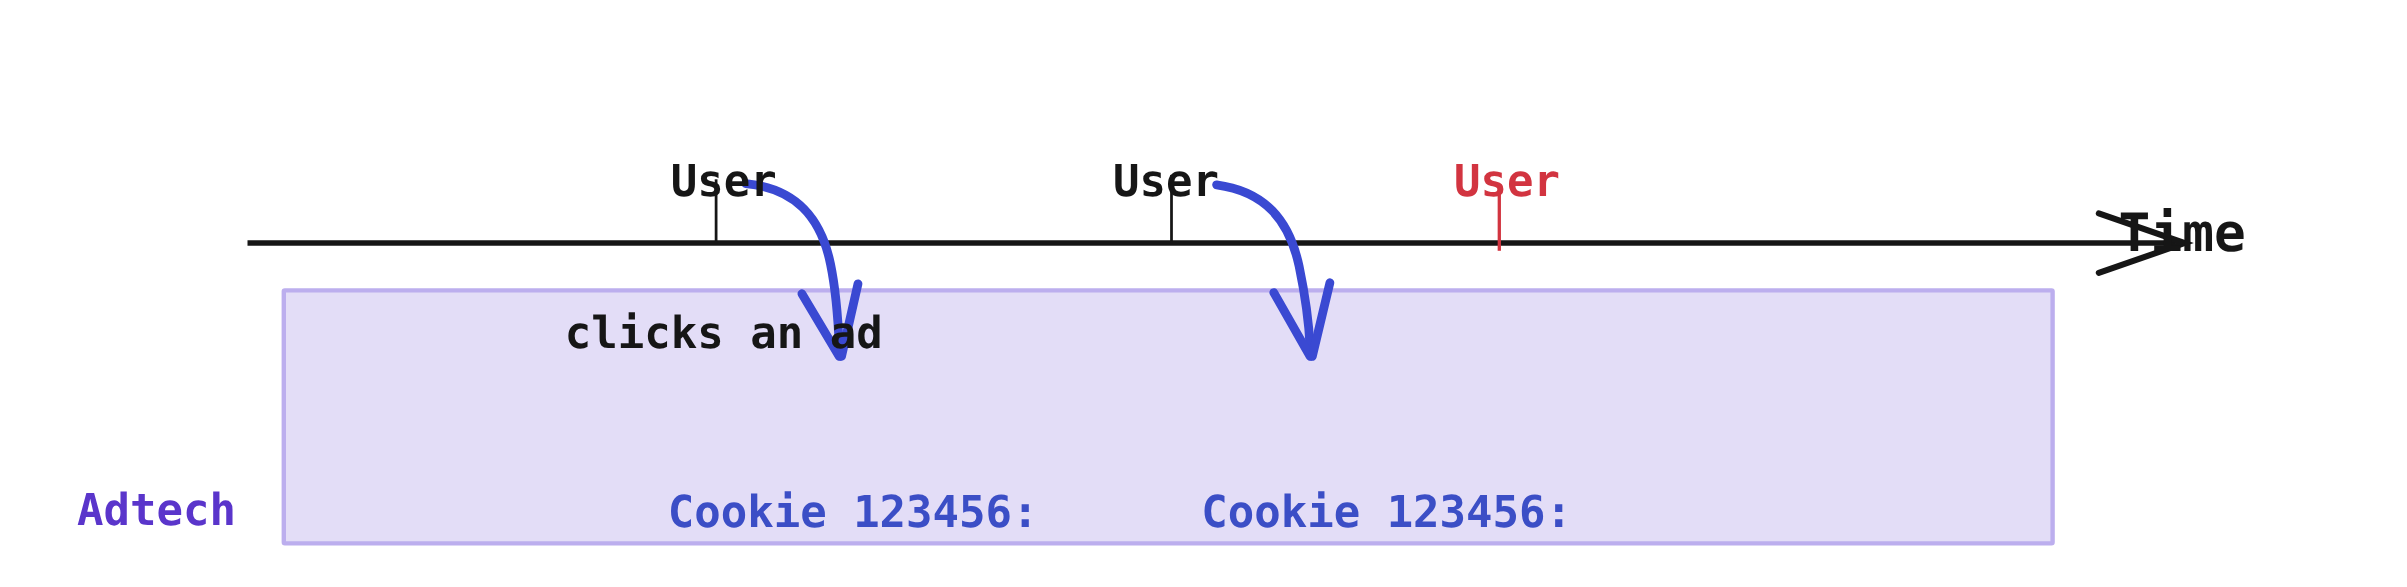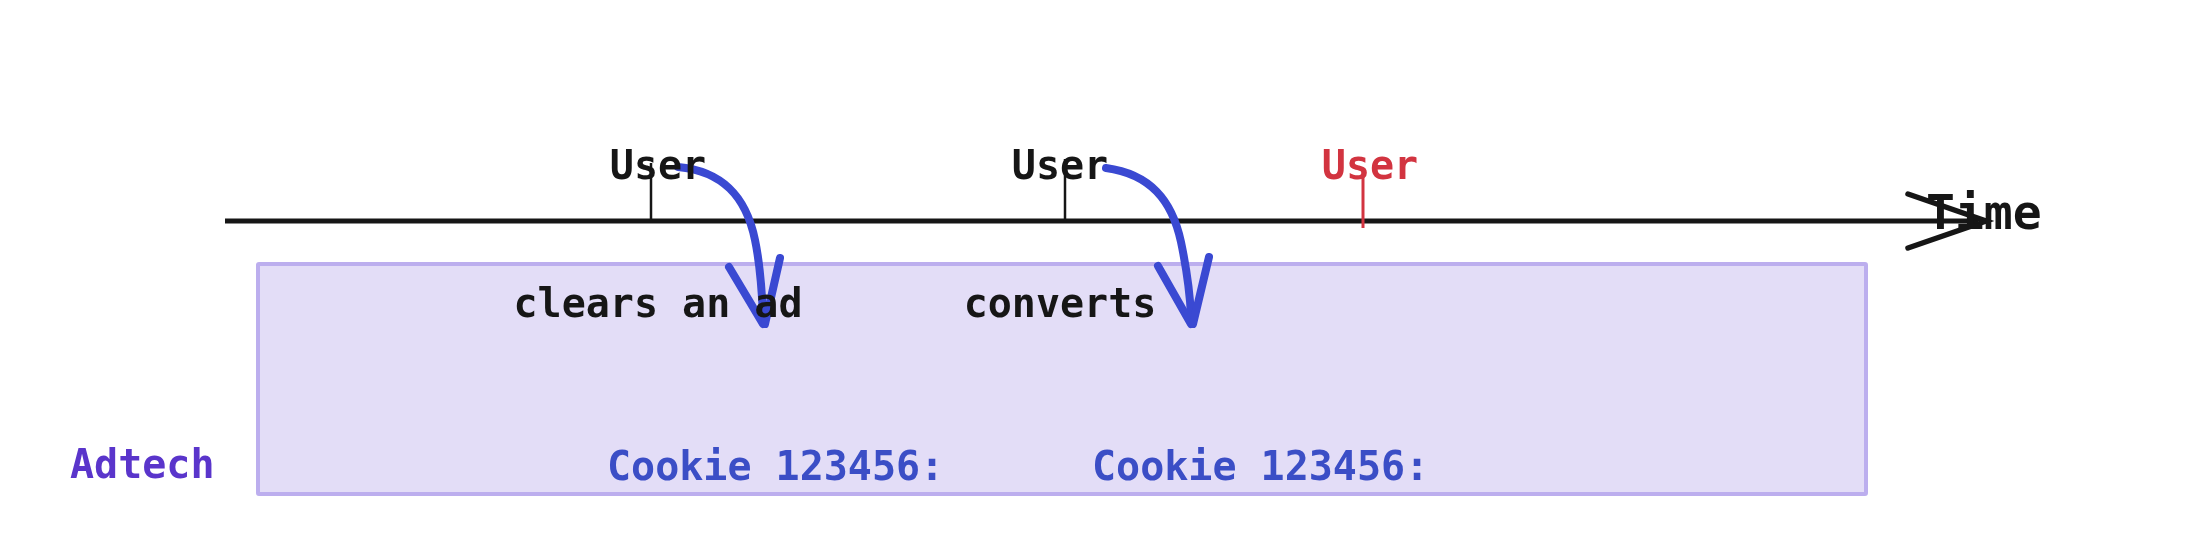--- a/index.html
+++ b/index.html
@@ -101,26 +101,25 @@
 
     <g>
       <path class="arrow-stroke" stroke-width="8" d="M 1106 168 C 1150 174 1172 200 1181 242 C 1186 266 1190 294 1191 316"></path>
       <path class="arrow-stroke" stroke-width="8" d="M 1158 266 L 1191 324"></path>
       <path class="arrow-stroke" stroke-width="8" d="M 1209 257 L 1193 324"></path>
     </g>
   </svg>
 
   <div class="event-label" style="left:458px;">
     <div>User</div>
-    <div>clears an ad</div>
+    <div>clicks an ad</div>
   </div>
 
   <div class="event-label" style="left:860px;">
     <div>User</div>
-    <div>converts</div>
   </div>
 
   <div class="event-label red" style="left:1170px;">
     <div>User</div>
   </div>
 
   <div class="time-label">Time</div>
 
   <div class="server-label">
     <div>Adtech</div>

